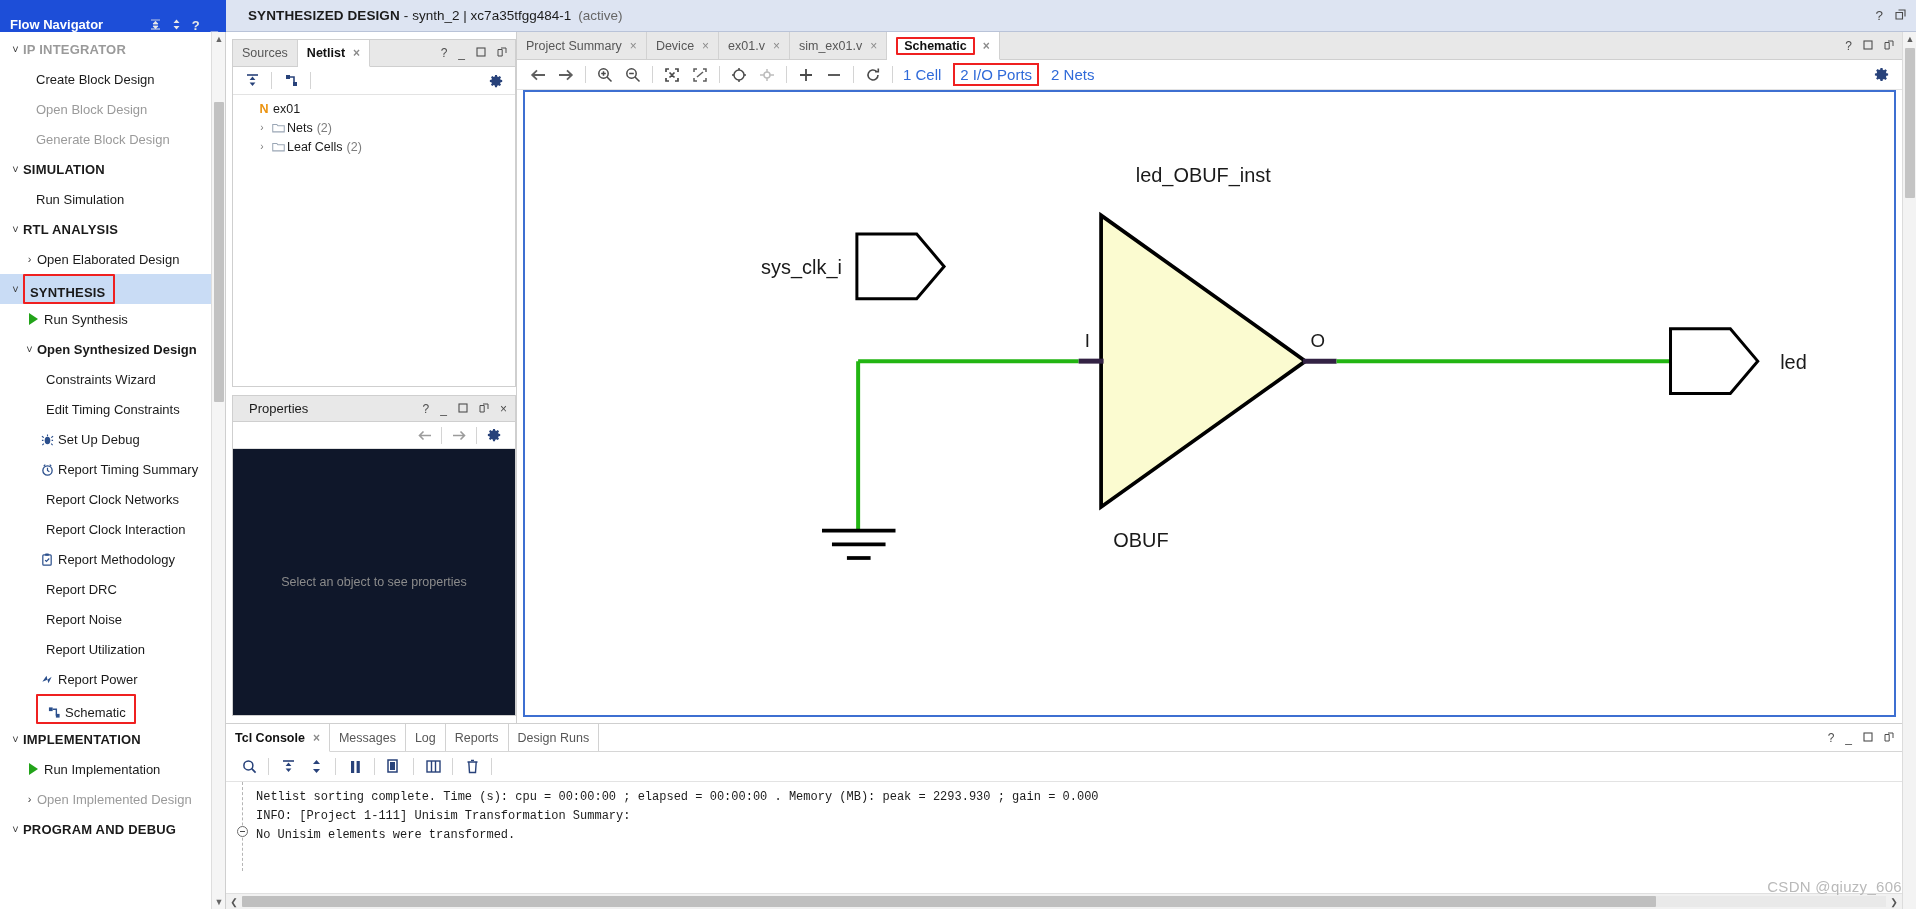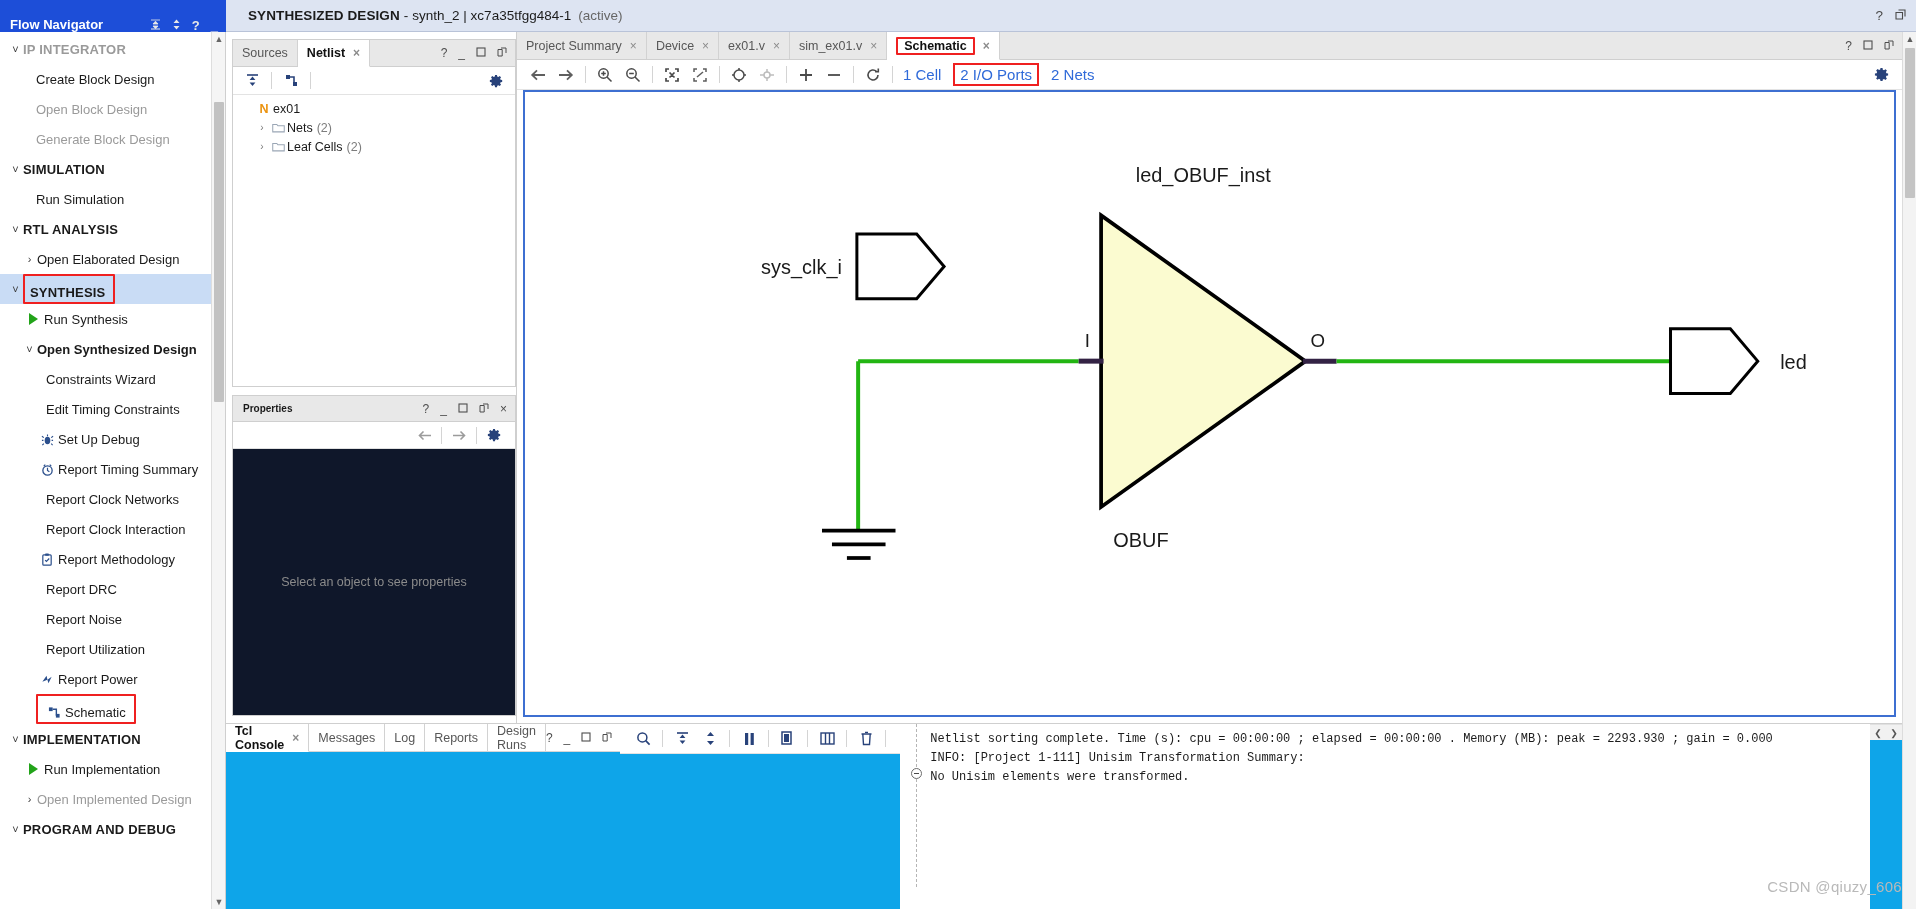--- a/index.html
+++ b/index.html
@@ -78,21 +78,21 @@
   .upper { display: flex; flex: 1; min-height: 0; }
 
   
   .leftdock { width: 290px; flex: 0 0 290px; display: flex; flex-direction: column; background: #fff; }
 
   .panel { display: flex; flex-direction: column; min-height: 0; border: 1px solid #cfcfcf; background: #fff; }
   .panel-hdr {
     display: flex; align-items: stretch; height: 26px; flex: 0 0 26px;
     background: #e8e8e8; border-bottom: 1px solid #cfcfcf;
   }
-  .panel-hdr .title { display:flex;align-items:center; padding: 0 10px; font-weight: bold; font-size: 10px; }
+  .panel-hdr .title { display:flex;align-items:center; padding: 0 16px; font-weight: normal; font-size: 13px; }
   .panel-hdr .ctrls { margin-left: auto; display: flex; align-items: center; gap: 11px; padding-right: 8px; color: #4d4d4d; font-size: 12px; }
 
   .tabstrip { display: flex; align-items: stretch; height: 27px; flex: 0 0 27px; background: #e8e8e8; border-bottom: 1px solid #cfcfcf; }
   .tab {
     display: flex; align-items: center; padding: 0 9px; gap: 8px;
     font-size: 12.5px; color: #575757; cursor: default;
     border-right: 1px solid #d2d2d2;
   }
   .tab.active { background: #ffffff; color: #111; font-weight: bold; border-bottom: 1px solid #fff; margin-bottom: -1px; }
   .tab .x { color: #8b8b8b; font-size: 12px; }
@@ -118,21 +118,21 @@
   
   .schem-wrap { flex: 1; display: flex; flex-direction: column; min-width: 0; background: #fff; border-left: 1px solid #cfcfcf; justify-content: center; }
   .schem-canvas-outer { flex: 1; padding: 0 6px 6px 6px; display: flex; min-height: 0; }
   .schem-canvas {
     flex: 1; border: 2px solid #3d6fd1; background: #ffffff; position: relative; overflow: hidden;
   }
   .lnk { color: #2f6ad9; font-size: 15px; cursor: default; }
   .lnk.boxed { border: 2.5px solid #ef2020; padding: 1px 5px; }
 
   
-  .console { height: 186px; flex: 0 0 186px; display: flex; flex-direction: row; border-top: 1px solid #cfcfcf; background: #0ea5e9; }
+  .console { height: 186px; flex: 0 0 186px; display: flex; flex-direction: column; border-top: 1px solid #cfcfcf; background: #404040; }
   .console-out { flex: 1; overflow: hidden; background: #fff; position: relative; padding: 6px 0 0 0; }
   .cline { font-family: "Liberation Mono", monospace; font-size: 12px; color: #1c1c1c; white-space: pre; padding-left: 30px; line-height: 19px; }
   .gutter { position: absolute; left: 16px; top: 0; bottom: 22px; width: 1px; border-left: 1px dashed #b5b5b5; }
   .fold { position: absolute; left: 11px; width: 11px; height: 11px; border: 1px solid #6d6d6d; border-radius: 50%; background: #fff; display: flex; align-items: center; justify-content: center; }
   .fold:after { content: ""; width: 5px; height: 1px; background: #4a4a4a; }
   .hscroll { height: 16px; flex: 0 0 16px; background: #f1f1f1; display: flex; align-items: center; border-top: 1px solid #e0e0e0; }
   .hscroll .arr { width: 16px; text-align: center; font-size: 9px; color: #555; }
   .hscroll .track { flex: 1; height: 11px; background: #e9e9e9; position: relative; }
   .hscroll .thumb { position: absolute; left: 0; top: 0; height: 11px; background: #bfbfbf; border-radius: 1px; }
 

